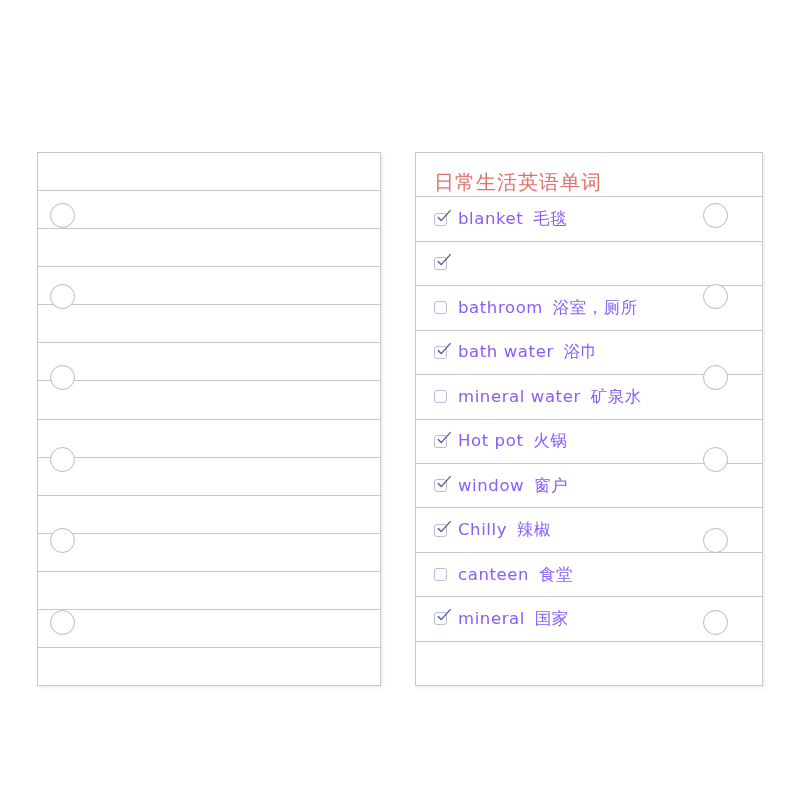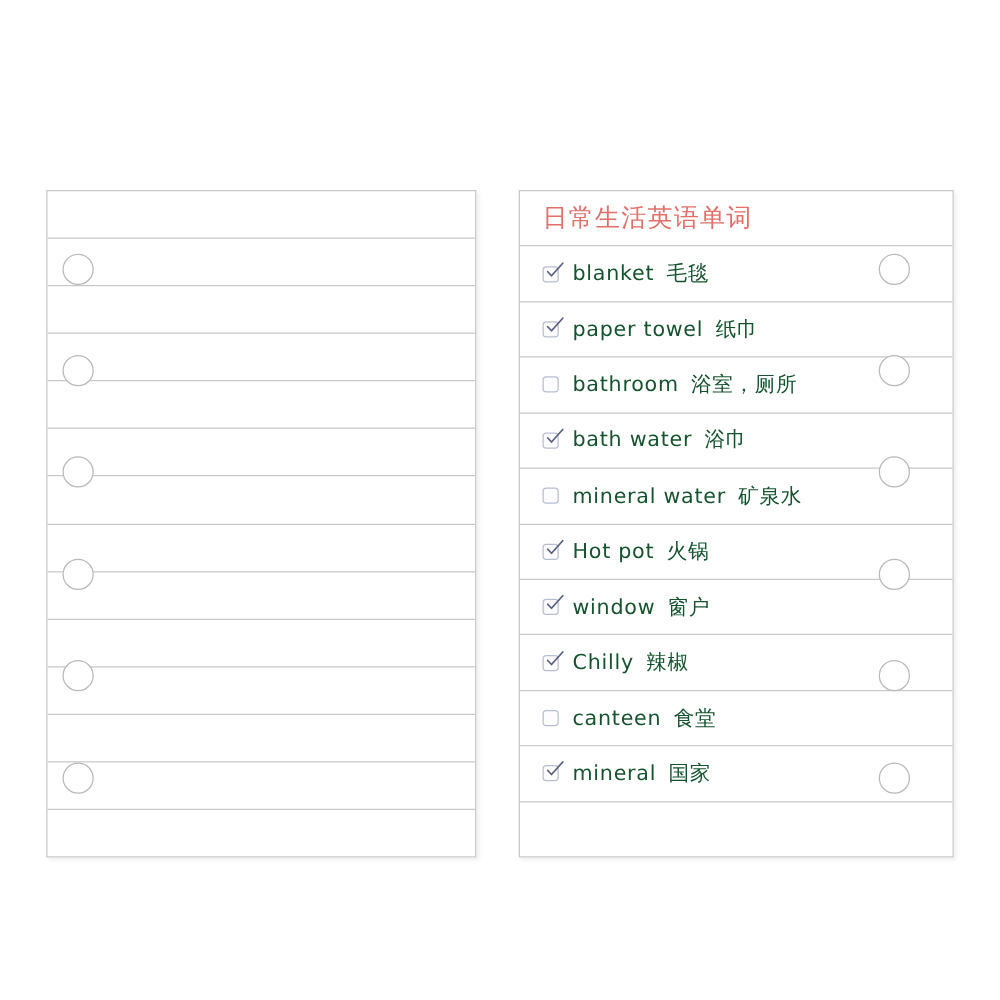--- a/index.html
+++ b/index.html
@@ -82,20 +82,21 @@
   .holes-layer {
     position: absolute;
     left: 0; top: 0; width: 800px; height: 800px;
     pointer-events: none;
   }
   .holes-layer .hole { pointer-events: auto; }
 
   
   .title-row {
     padding-left: 18px;
+    align-items: flex-end;
   }
   .title-text {
     color: #e2706a;
     font-size: 20px;
     letter-spacing: 1px;
     font-family: "DejaVu Sans", "Liberation Sans", sans-serif;
     white-space: nowrap;
   }
 
   .item-row {
@@ -123,21 +124,21 @@
   }
   .checkbox .tick path {
     fill: none;
     stroke: #5a6180;
     stroke-width: 1.4;
     stroke-linecap: round;
     stroke-linejoin: round;
   }
 
   .item-text {
-    color: #14532d;
+    color: #8b5cf6;
     font-size: 16.5px;
     letter-spacing: 0.6px;
     white-space: nowrap;
     font-family: "DejaVu Sans", "Liberation Sans", sans-serif;
   }
   .item-text .zh {
     letter-spacing: 0.5px;
     margin-left: 4px;
   }
 </style>
@@ -179,21 +180,20 @@
             </svg>
           </span>
           <span class="item-text"><span class="en">blanket</span> <span class="zh">毛毯</span></span>
         </div>
         <div class="row item-row">
           <span class="checkbox">
             <svg class="tick" viewBox="0 0 16 16">
               <path d="M2.2 8.4 L5.2 11.6 L14.2 1.6"></path>
             </svg>
           </span>
-          <span class="item-text"><span class="en">paper towel</span> <span class="zh">纸巾</span></span>
         </div>
         <div class="row item-row">
           <span class="checkbox"></span>
           <span class="item-text"><span class="en">bathroom</span> <span class="zh">浴室，厕所</span></span>
         </div>
         <div class="row item-row">
           <span class="checkbox">
             <svg class="tick" viewBox="0 0 16 16">
               <path d="M2.2 8.4 L5.2 11.6 L14.2 1.6"></path>
             </svg>

